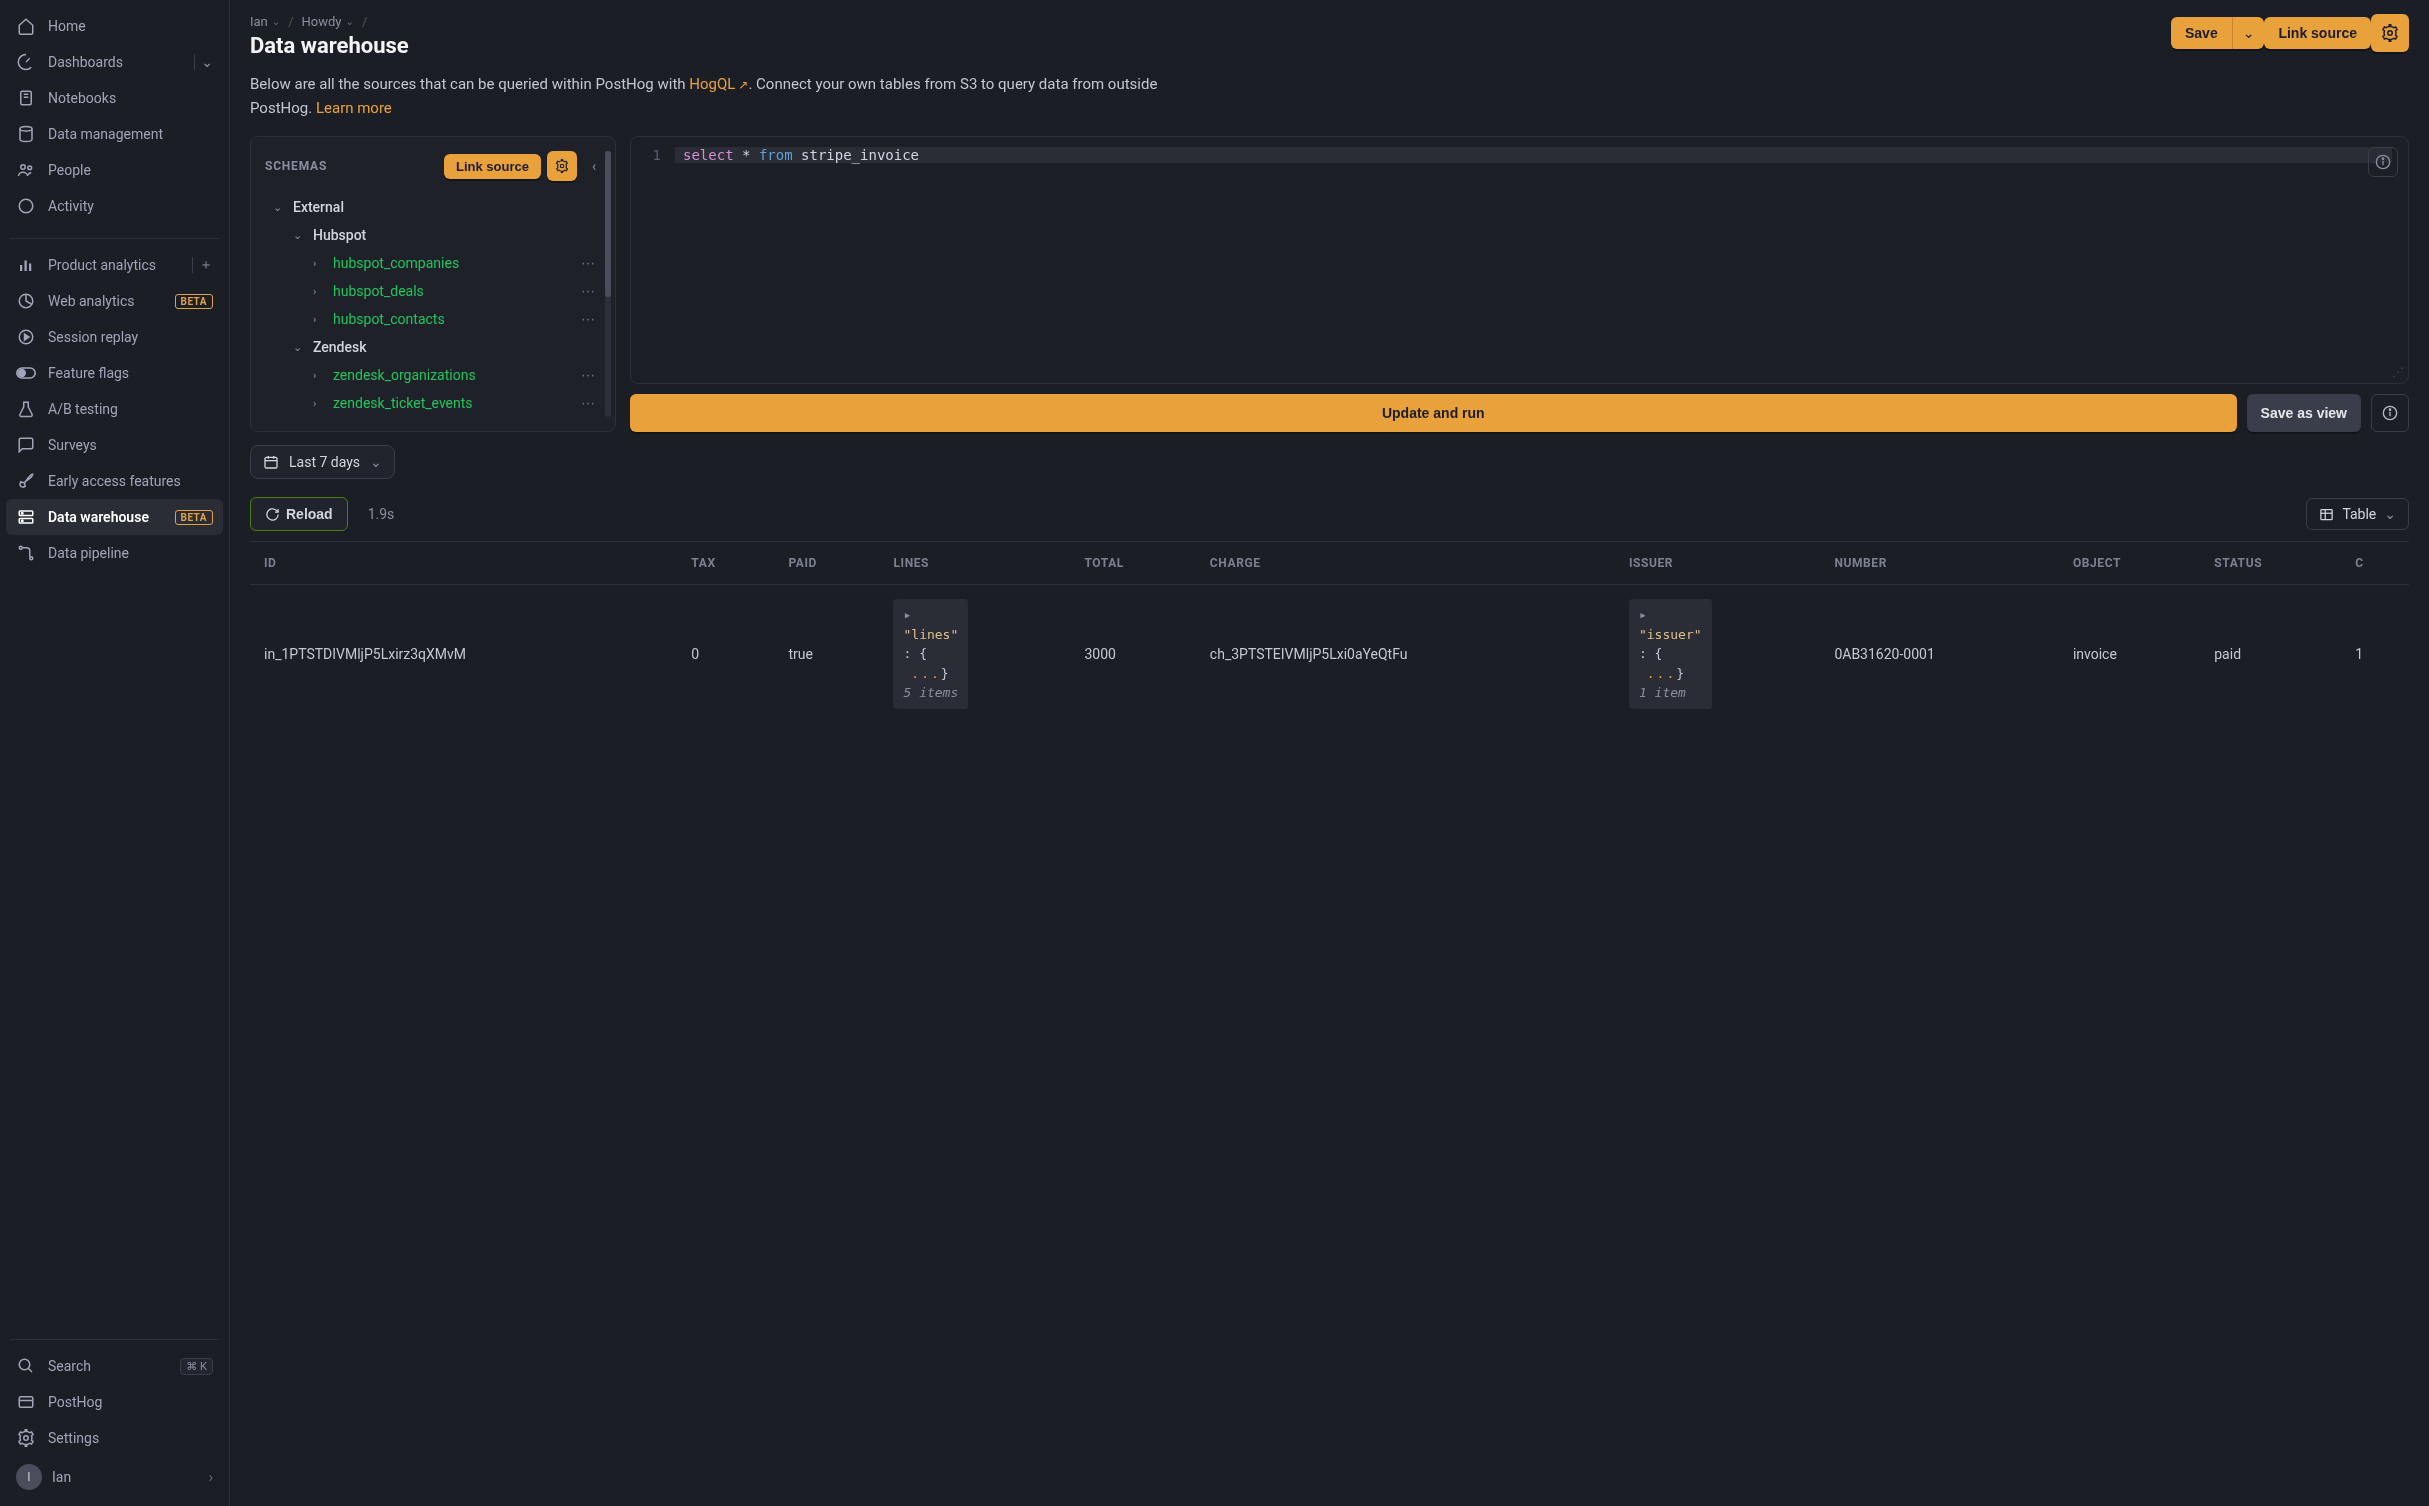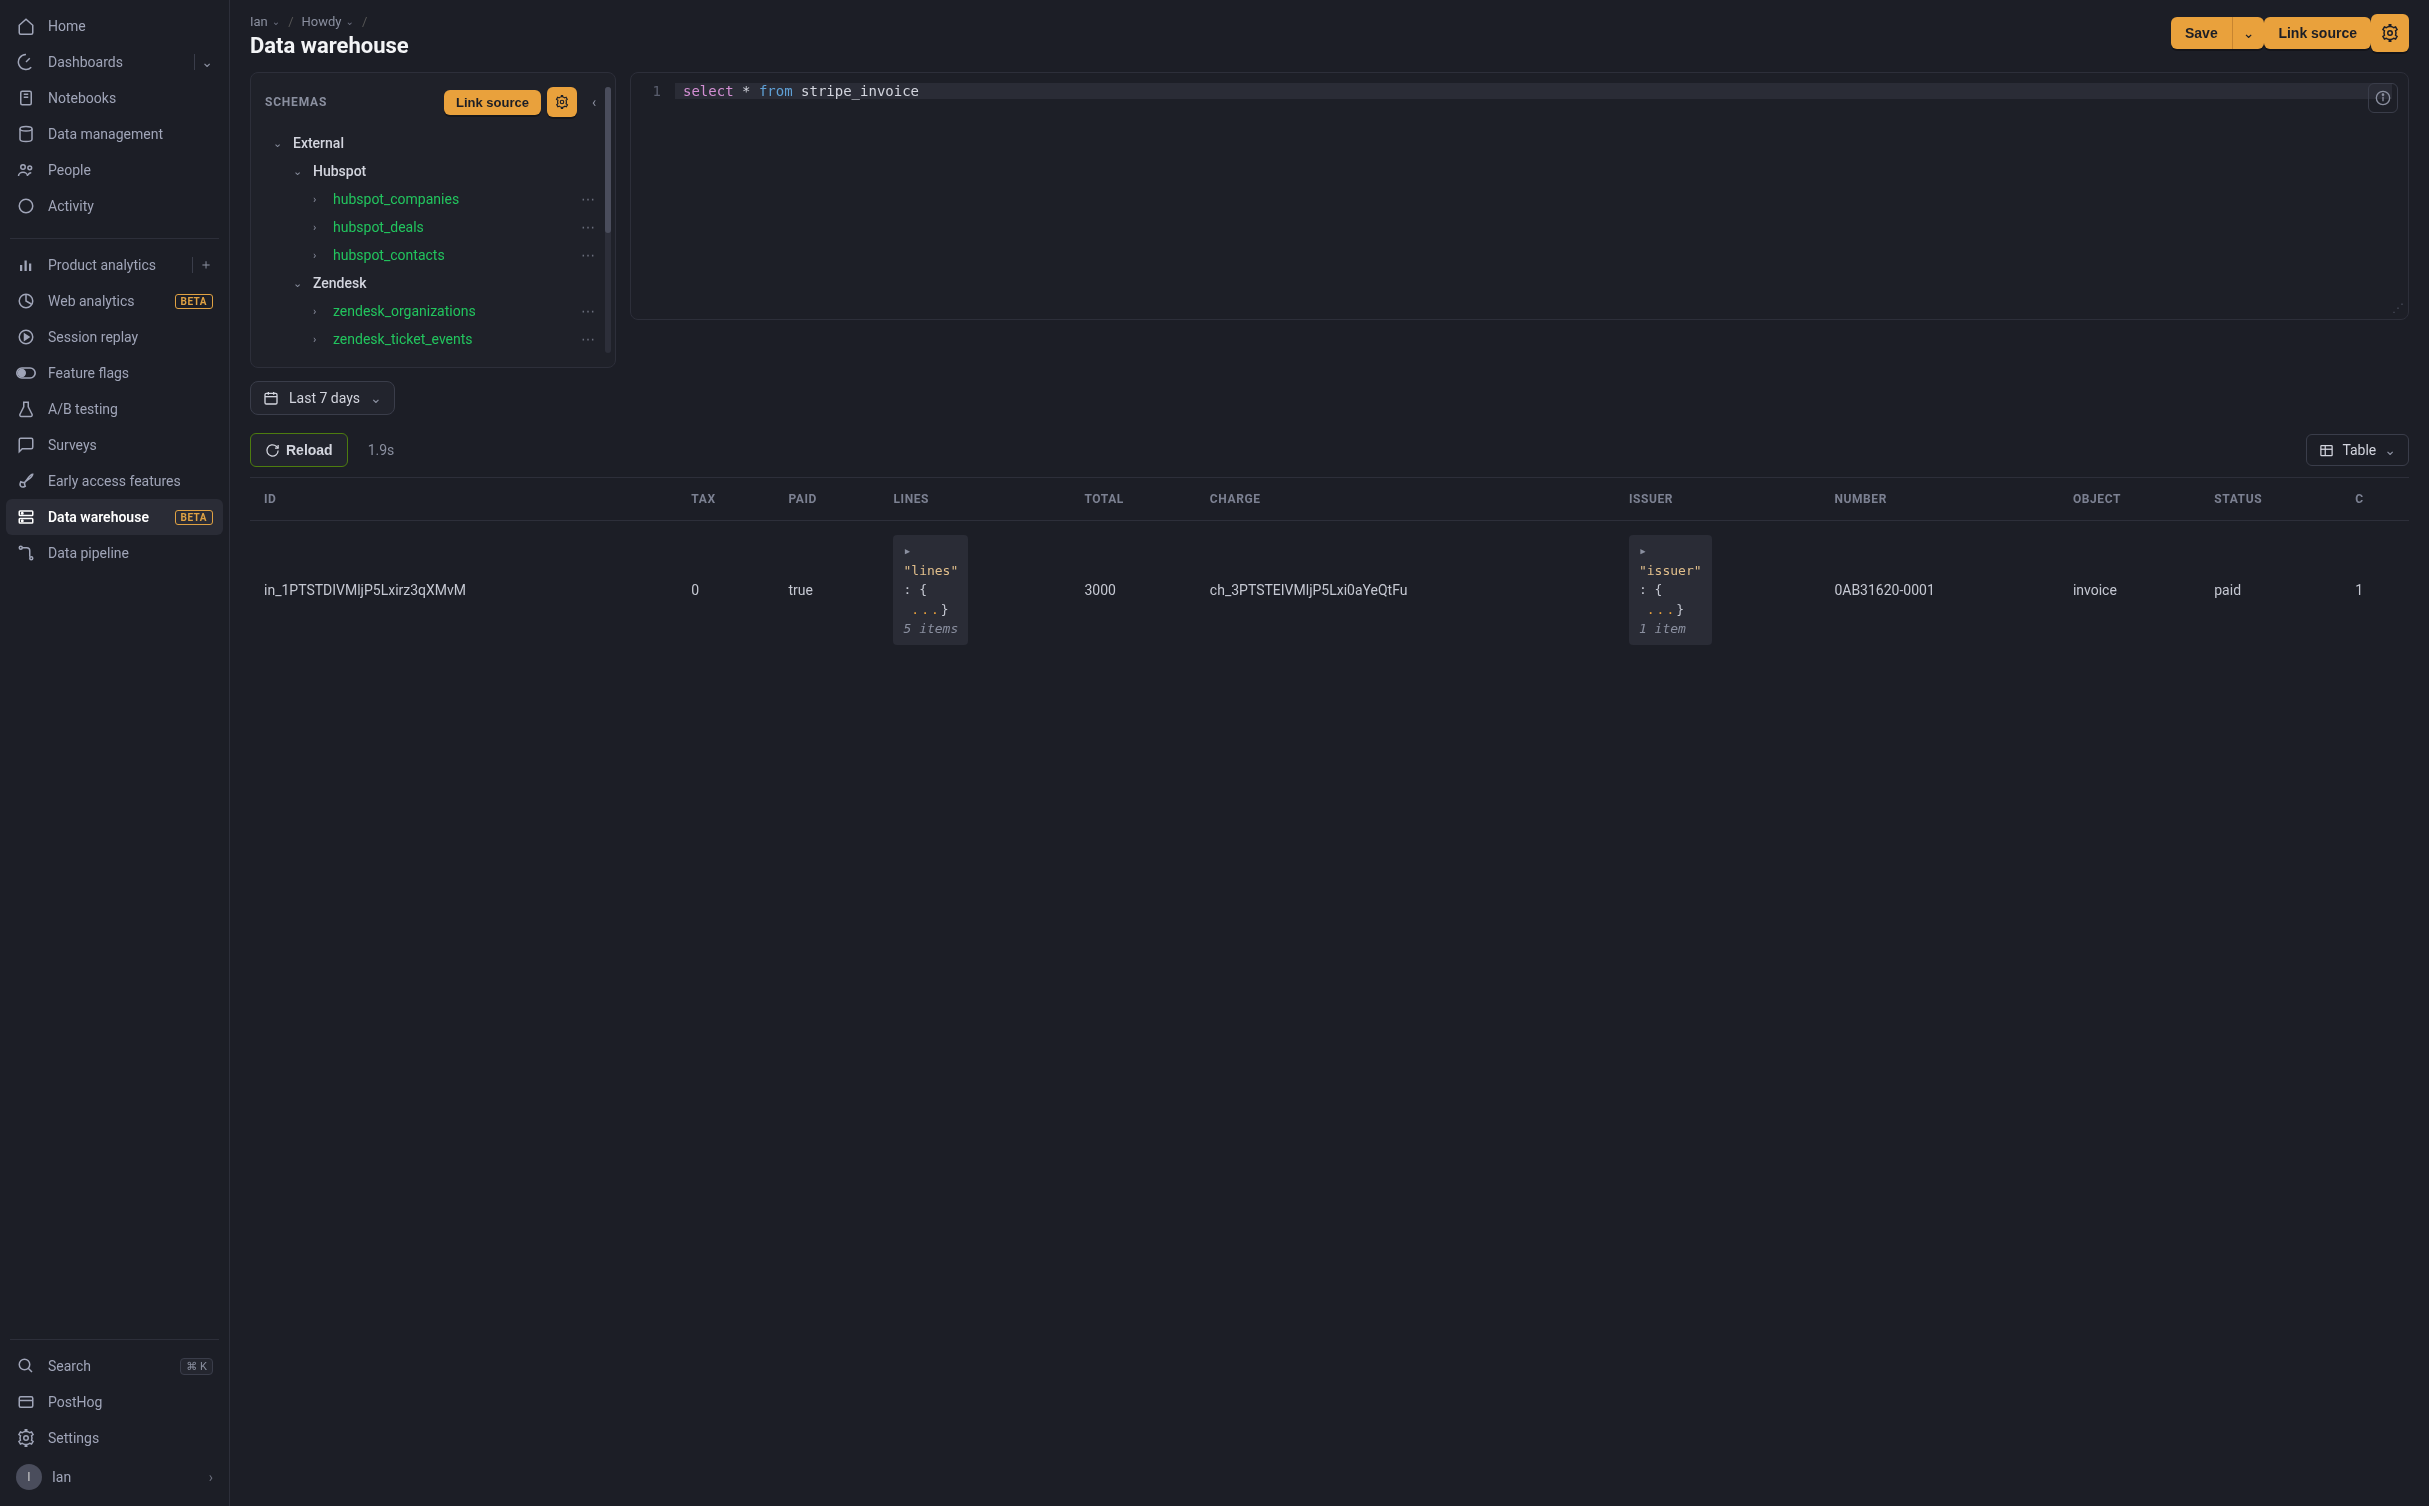--- a/index.html
+++ b/index.html
@@ -441,20 +441,23 @@
         <span class="btn-icon">
           <svg width="18" height="18" viewBox="0 0 24 24" fill="none" stroke="currentColor" stroke-width="2">
               <circle cx="12" cy="12" r="3"></circle>
               <path d="M19.4 15a8 8 0 0 0 0-6l2-1.5-2-3.5-2.4 1A8 8 0 0 0 13 3.3V1h-2v2.3A8 8 0 0 0 7 5l-2.4-1-2 3.5L4.6 9a8 8 0 0 0 0 6l-2 1.5 2 3.5 2.4-1a8 8 0 0 0 4 1.7V23h2v-2.3a8 8 0 0 0 4-1.7l2.4 1 2-3.5z"></path>
             </svg>
         </span>
       </div>
     </div>
 
     <div class="content">
+      <p class="intro">
+        <span>Below are all the sources that can be queried within PostHog with </span><a href="#"><span>HogQL</span><span class="ext-icon">↗</span></a><span>. Connect your own tables from S3 to query data from outside PostHog. </span><a href="#">Learn more</a>
+      </p>
 
       <div class="workbench">
 
         <div class="schemas-panel">
           <div class="schemas-header">
             <span class="schemas-title">SCHEMAS</span>
             <button class="btn btn-primary btn-sm">Link source</button>
             <span class="btn-sm-icon">
                 <svg width="14" height="14" viewBox="0 0 24 24" fill="none" stroke="currentColor" stroke-width="2">
                   <circle cx="12" cy="12" r="3"></circle>
@@ -516,20 +519,31 @@
               </div>
             </div>
             <span class="editor-info">
                 <svg width="16" height="16" viewBox="0 0 24 24" fill="none" stroke="currentColor" stroke-width="2">
                   <circle cx="12" cy="12" r="10"></circle>
                   <line x1="12" y1="10" x2="12" y2="17"></line>
                   <circle cx="12" cy="7" r="1" fill="currentColor"></circle>
                 </svg>
               </span>
             <span class="editor-resize">⋰</span>
+          </div>
+          <div class="editor-actions">
+            <button class="btn btn-primary btn-wide">Update and run</button>
+            <button class="btn btn-secondary">Save as view</button>
+            <span class="icon-btn-outline">
+                <svg width="16" height="16" viewBox="0 0 24 24" fill="none" stroke="currentColor" stroke-width="2">
+                  <circle cx="12" cy="12" r="10"></circle>
+                  <line x1="12" y1="10" x2="12" y2="17"></line>
+                  <circle cx="12" cy="7" r="1" fill="currentColor"></circle>
+                </svg>
+              </span>
           </div>
         </div>
       </div>
 
       <div class="date-range">
         <span>
             <svg width="16" height="16" viewBox="0 0 24 24" fill="none" stroke="currentColor" stroke-width="2">
               <rect x="3" y="5" width="18" height="16" rx="2"></rect>
               <line x1="3" y1="10" x2="21" y2="10"></line>
               <line x1="8" y1="3" x2="8" y2="7"></line>

